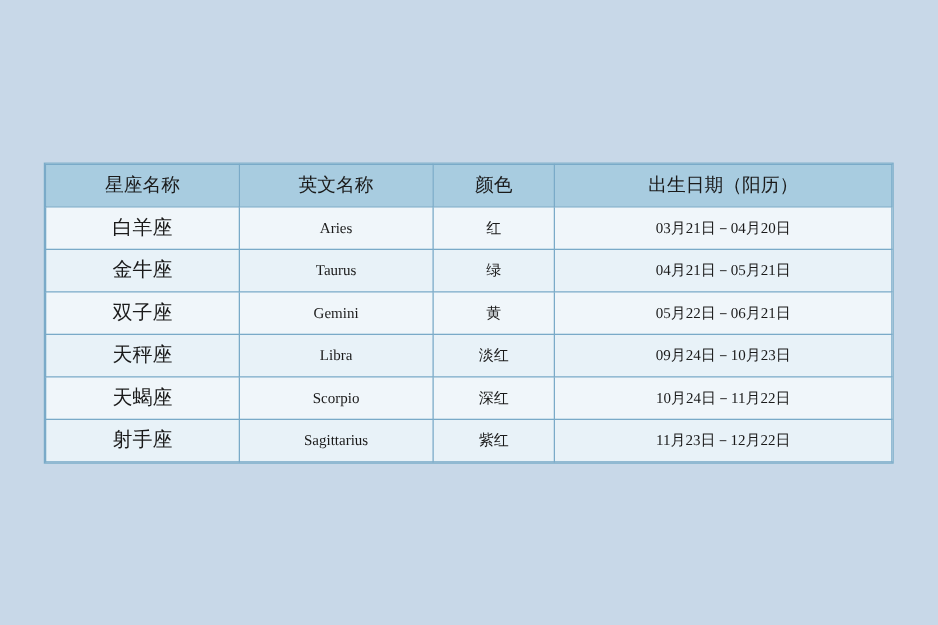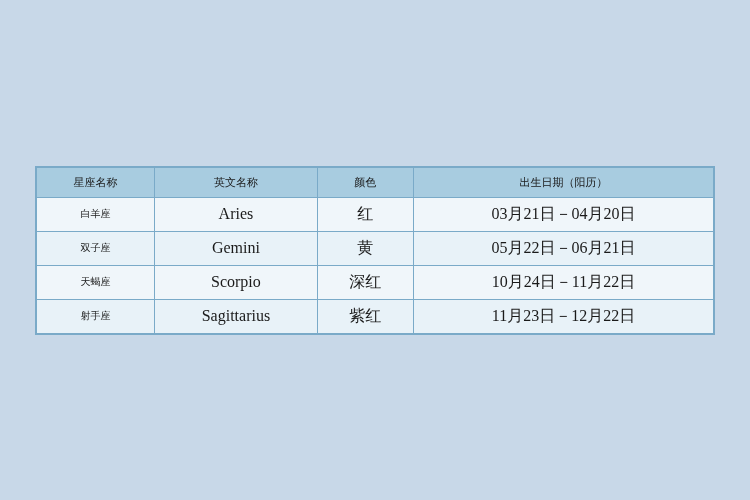--- a/index.html
+++ b/index.html
@@ -30,43 +30,43 @@
     }
 
     thead tr {
       background-color: #a8cce0;
     }
 
     thead th {
       border: 1px solid #7aaac8;
       padding: 7px 10px;
       text-align: center;
-      font-size: 11px;
+      font-size: 15px;
       font-weight: normal;
       color: #1a1a1a;
     }
 
     tbody tr {
       background-color: #f0f6fa;
     }
 
     tbody tr:nth-child(even) {
       background-color: #e8f2f8;
     }
 
     tbody td {
       border: 1px solid #7aaac8;
       padding: 6px 10px;
       text-align: center;
-      font-size: 16px;
+      font-size: 12px;
       color: #1a1a1a;
     }
 
     tbody td:first-child {
-      font-size: 10px;
+      font-size: 16px;
     }
 
     tbody td:nth-child(2) {
       font-style: normal;
     }
   </style>
 </head>
 <body>
 
 <div class="table-container">
@@ -80,24 +80,36 @@
       </tr>
     </thead>
     <tbody id="table-body">
     <tr>
           <td>白羊座</td>
           <td>Aries</td>
           <td>红</td>
           <td>03月21日－04月20日</td>
         </tr>
         <tr>
+          <td>金牛座</td>
+          <td>Taurus</td>
+          <td>绿</td>
+          <td>04月21日－05月21日</td>
+        </tr>
+        <tr>
           <td>双子座</td>
           <td>Gemini</td>
           <td>黄</td>
           <td>05月22日－06月21日</td>
+        </tr>
+        <tr>
+          <td>天秤座</td>
+          <td>Libra</td>
+          <td>淡红</td>
+          <td>09月24日－10月23日</td>
         </tr>
         <tr>
           <td>天蝎座</td>
           <td>Scorpio</td>
           <td>深红</td>
           <td>10月24日－11月22日</td>
         </tr>
         <tr>
           <td>射手座</td>
           <td>Sagittarius</td>

